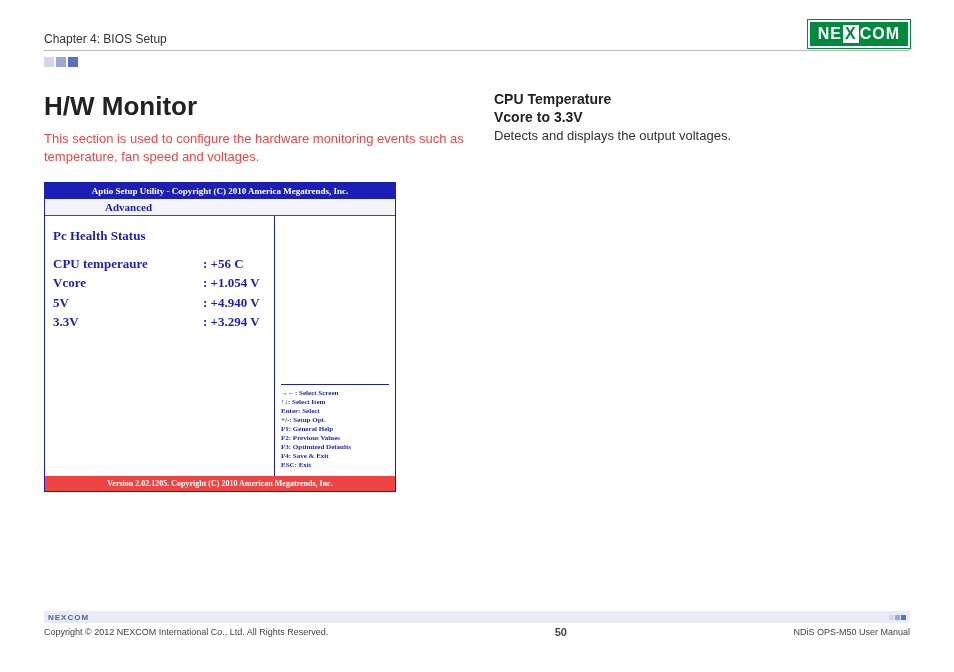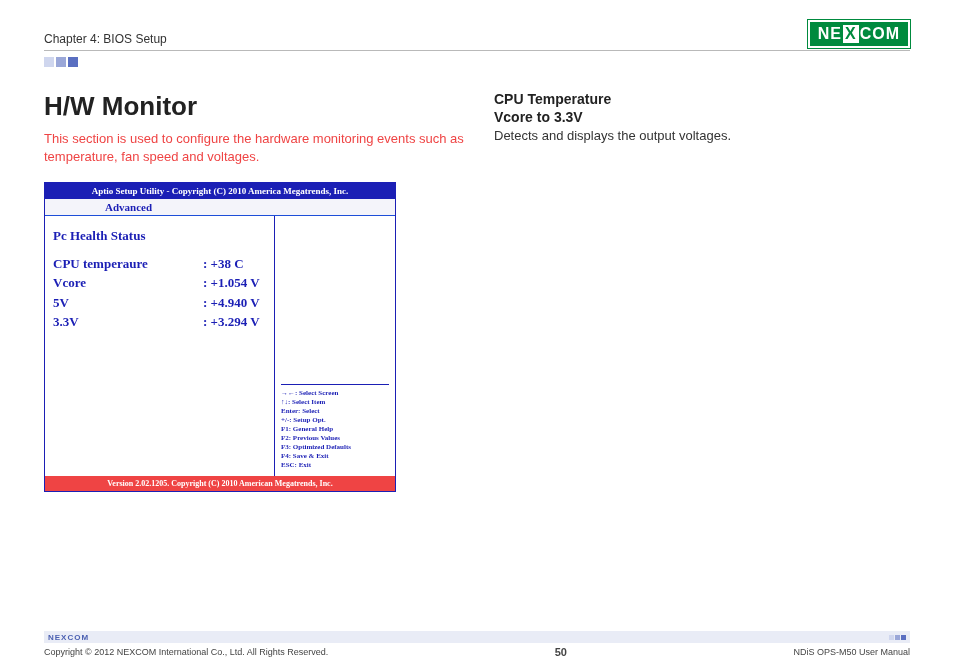--- a/index.html
+++ b/index.html
@@ -118,21 +118,21 @@
     font-weight: bold;
     text-align: center;
     padding: 3px 0;
   }
 
   
   .footer {
     position: absolute;
     left: 44px;
     right: 44px;
-    bottom: 14px;
+    bottom: 34px;
   }
   .footer-bar {
     height: 12px;
     background: #e9ecf6;
     display:flex;
     justify-content:space-between;
     align-items:center;
     padding: 0 4px;
     font-size: 8px;
     color:#5a6fc1;
@@ -183,21 +183,21 @@
       <div class="bios">
         <div class="bios-title">Aptio Setup Utility - Copyright (C) 2010 America Megatrends, Inc.</div>
         <div class="bios-tab-row">Advanced</div>
         <div class="bios-body">
           <div class="bios-main">
             <div>Pc Health Status</div>
             <div style="height:8px"></div>
             <div id="bios-rows">
                 <div class="row">
                   <span class="label">CPU temperaure</span>
-                  <span>: +38 C</span>
+                  <span>: +56 C</span>
                 </div>
                 <div class="row">
                   <span class="label">Vcore</span>
                   <span>: +1.054 V</span>
                 </div>
                 <div class="row">
                   <span class="label">5V</span>
                   <span>: +4.940 V</span>
                 </div>
                 <div class="row">

